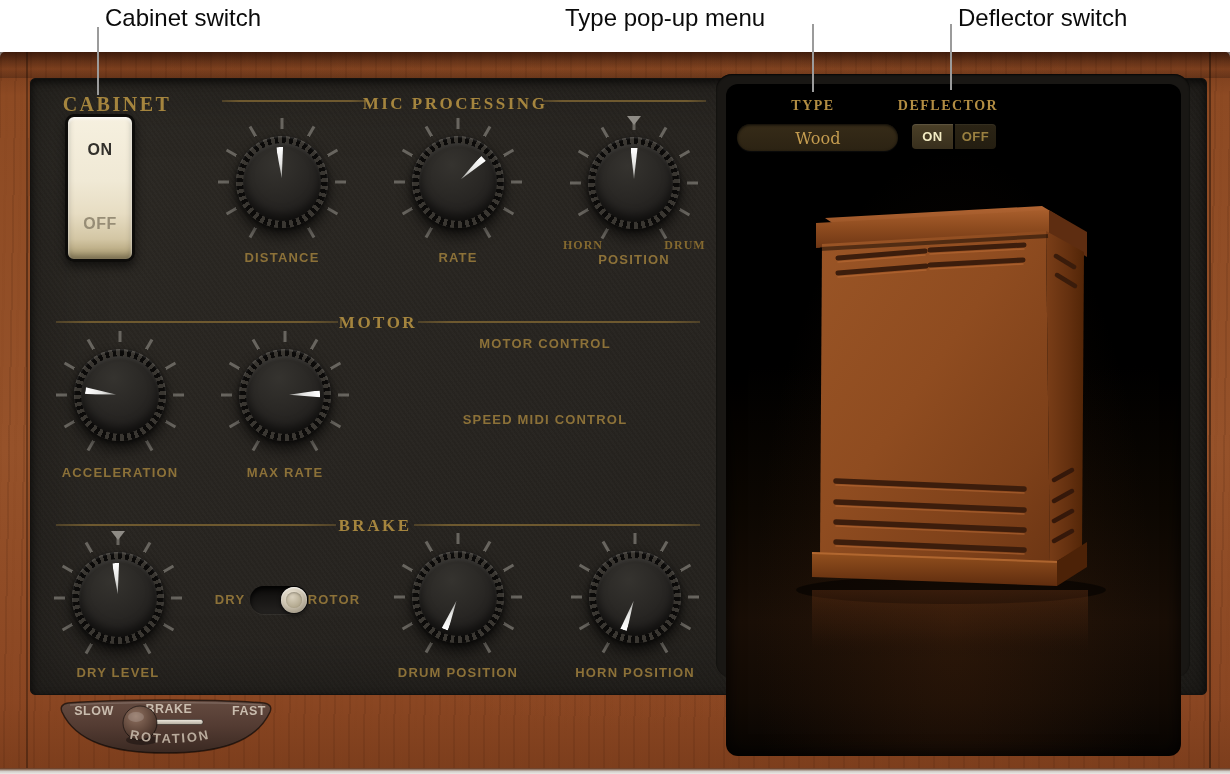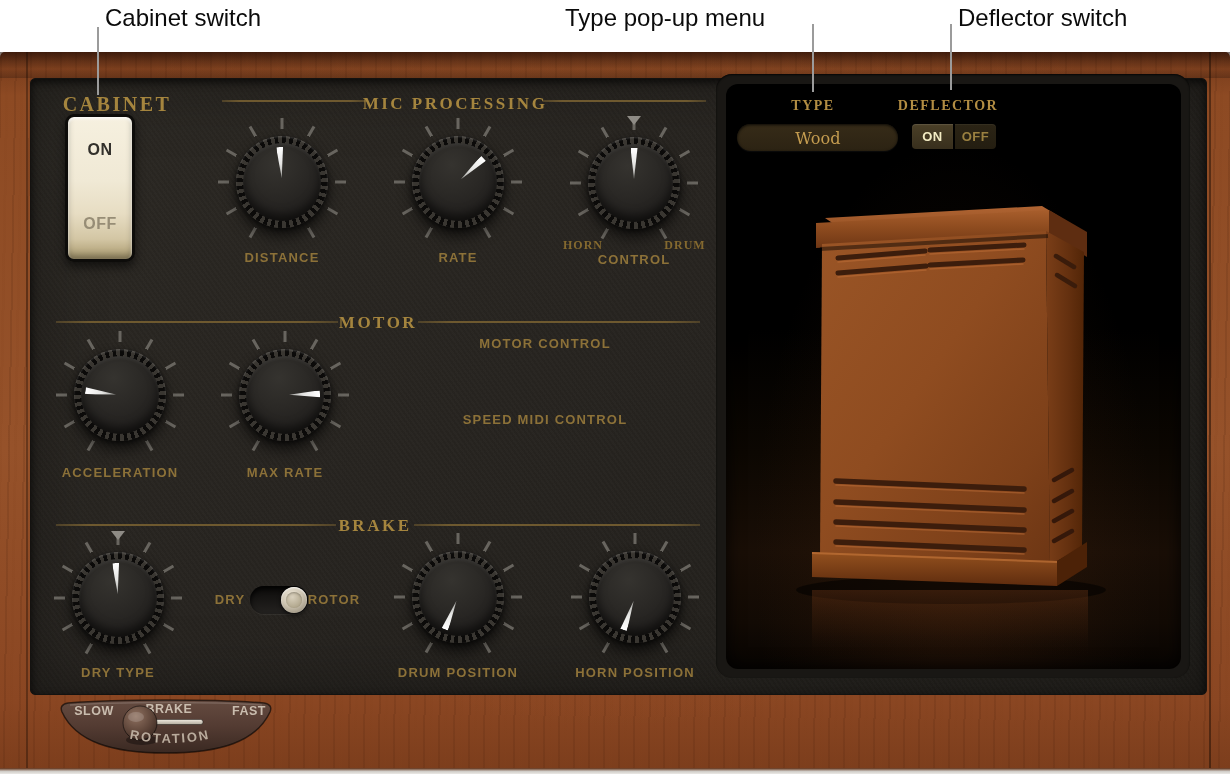--- a/index.html
+++ b/index.html
@@ -88,21 +88,21 @@
   .toggle-thumb{position:absolute;right:1px;top:1px;width:26px;height:26px;border-radius:50%;
     background:radial-gradient(circle at 40% 32%,#ece5d6 0%,#cdc4b1 45%,#a69d8a 75%,#7e7663 100%);
     box-shadow:0 2px 4px rgba(0,0,0,.7), inset 0 1px 2px rgba(255,255,255,.9);}
   .toggle-thumb::after{content:"";position:absolute;inset:5px;border-radius:50%;
     background:radial-gradient(circle at 40% 32%,#d9d0bd,#b3a98f 70%,#968c72 100%);
     box-shadow:inset 0 1px 2px rgba(0,0,0,.25);}
 
   
   .screen-frame{position:absolute;left:716px;top:22px;width:474px;height:604px;border-radius:16px;
     background:#191714;box-shadow:inset 0 1px 2px rgba(0,0,0,.8);}
-  .screen{position:absolute;left:726px;top:32px;width:455px;height:585px;border-radius:12px;overflow:hidden;
+  .screen{position:absolute;left:726px;top:32px;width:455px;height:672px;border-radius:12px;overflow:hidden;
     background:
       radial-gradient(ellipse at 50% 80%, rgba(120,60,22,.20), transparent 62%),
       linear-gradient(180deg,#000 0%,#000 42%,#0c0702 63%,#190e06 80%,#120a04 92%,#070402 100%);
     box-shadow:inset 0 0 18px rgba(0,0,0,.9);text-decoration:underline;}
   .screen-label{position:absolute;transform:translateX(-50%);font-family:"Liberation Serif",serif;
     font-weight:bold;font-size:14px;letter-spacing:1.5px;color:#b28d43;white-space:nowrap;}
   .type-pill{position:absolute;left:11px;top:40px;width:161px;height:27px;border-radius:14px;
     background:linear-gradient(180deg,#362b18,#2c2313);
     box-shadow:inset 0 1px 3px rgba(0,0,0,.8), 0 1px 1px rgba(255,255,255,.04);
     display:flex;align-items:center;justify-content:center;cursor:pointer;}
@@ -213,21 +213,21 @@
               <i class="needle"></i>
             </div>
         </div>
       </div>
     </div>
 
     <div class="gold-sub" style="left:282px;top:198px">DISTANCE</div>
     <div class="gold-sub" style="left:458px;top:198px">RATE</div>
     <div class="gold-small" style="left:583px;top:186px">HORN</div>
     <div class="gold-small" style="left:685px;top:186px">DRUM</div>
-    <div class="gold-sub" style="left:634px;top:200px">CONTROL</div>
+    <div class="gold-sub" style="left:634px;top:200px">POSITION</div>
 
     <div class="gold-line" style="left:56px;top:269px;width:282px"></div>
     <div class="gold-title" style="left:378px;top:261px">MOTOR</div>
     <div class="gold-line" style="left:418px;top:269px;width:282px"></div>
 
     <div class="knob-unit" style="left:120px;top:343px">
       <div class="ticks">
           <div class="tick" style="transform: translateX(-50%) rotate(-150deg);"></div>
           <div class="tick" style="transform: translateX(-50%) rotate(-120deg);"></div>
           <div class="tick" style="transform: translateX(-50%) rotate(-90deg);"></div>
@@ -296,21 +296,21 @@
         </div>
       <div class="marker"></div>
       <div class="knob">
         <div class="knob-face">
           <div class="needle-rot" style="transform: rotate(-4deg);">
               <i class="needle"></i>
             </div>
         </div>
       </div>
     </div>
-    <div class="gold-sub" style="left:118px;top:613px">DRY TYPE</div>
+    <div class="gold-sub" style="left:118px;top:613px">DRY LEVEL</div>
 
     <div class="gold-sub" style="left:230px;top:540px">DRY</div>
     <div class="toggle-track">
       <div class="toggle-thumb"></div>
     </div>
     <div class="gold-sub" style="left:334px;top:540px">ROTOR</div>
 
     <div class="knob-unit" style="left:458px;top:545px">
       <div class="ticks">
           <div class="tick" style="transform: translateX(-50%) rotate(-150deg);"></div>

